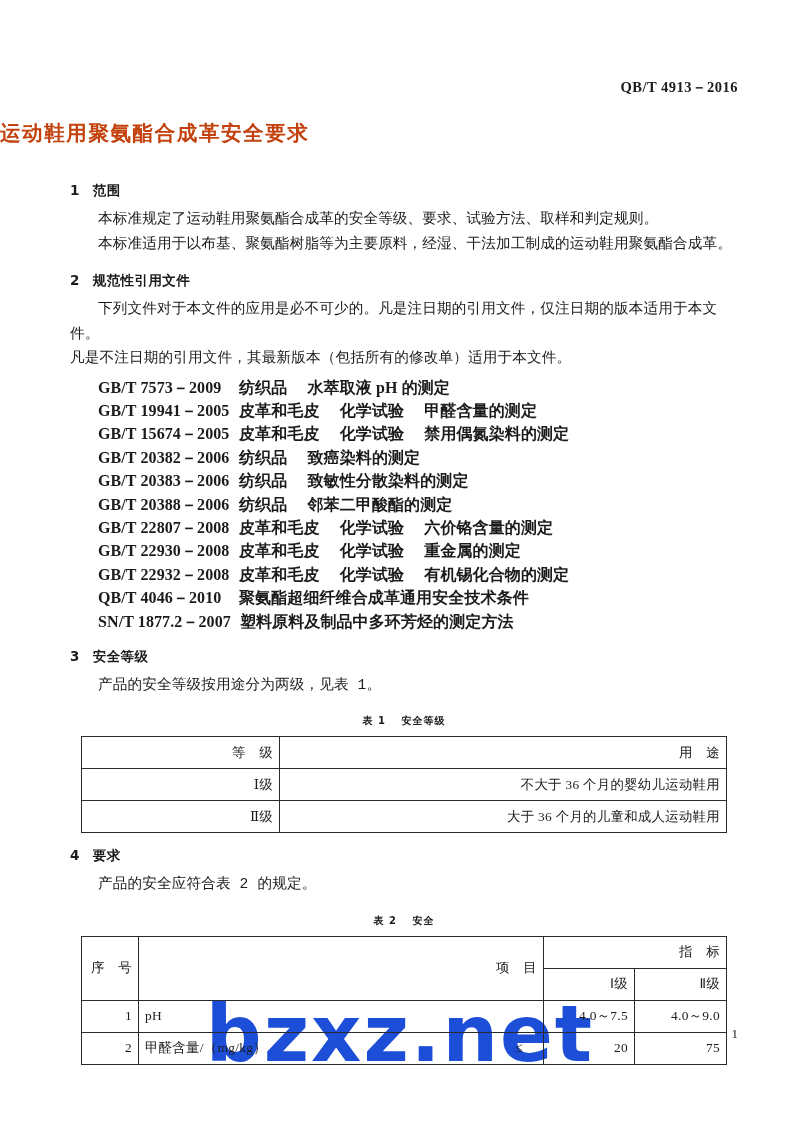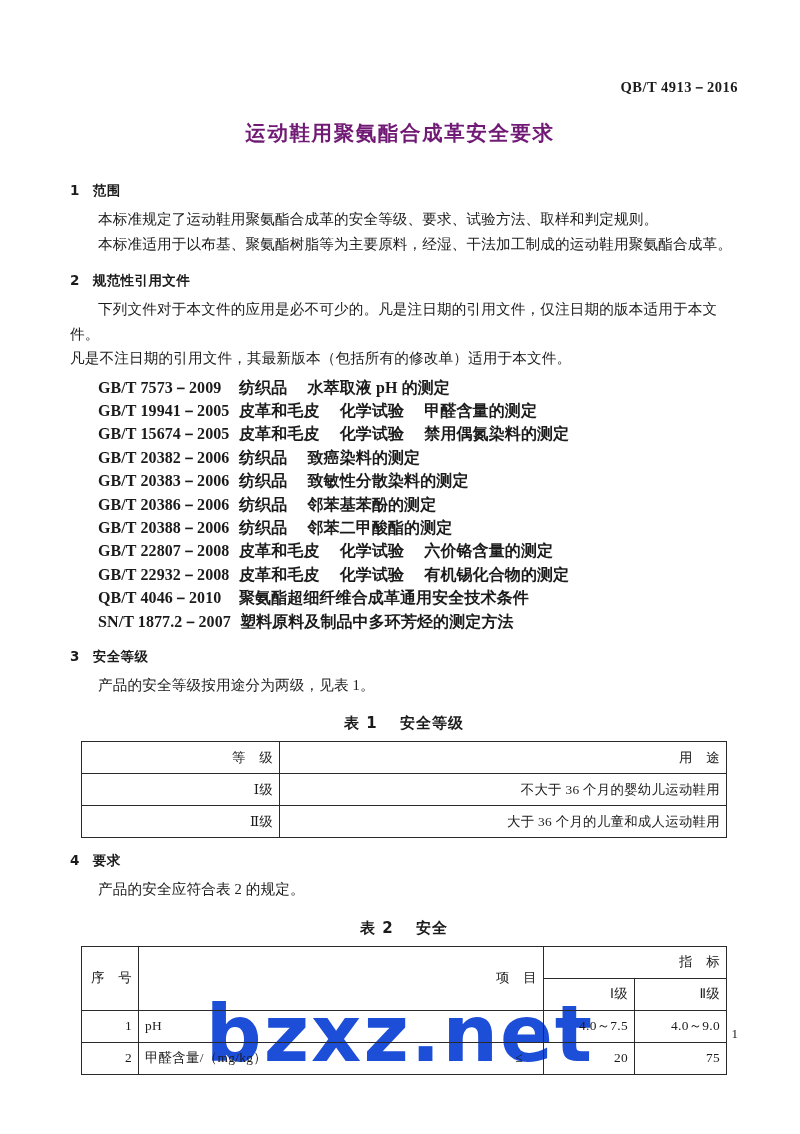--- a/index.html
+++ b/index.html
@@ -45,26 +45,25 @@
     font-weight: bold;
     letter-spacing: 0.5px;
     white-space: nowrap;
   }
 
   .doc-title {
     position: absolute;
     top: 119px;
     left: 0;
     right: 0;
-    text-align: center;
     font-family: "DejaVu Sans", "Liberation Sans", sans-serif;
     font-weight: bold;
     font-size: 20.5px;
     letter-spacing: 1.6px;
-    color: #701a75;
+    color: #c2410c;
   }
 
   
   .content {
     position: absolute;
     top: 182px;
     left: 70px;
     width: 668px;
   }
 
@@ -78,20 +77,21 @@
     gap: 13px;
   }
   .sec-head .sec-no { font-weight: bold; }
 
   .para {
     font-size: 14.6px;
     line-height: 24.5px;
     letter-spacing: 0.15px;
     margin: 0;
     text-indent: 28px;
+    font-family: Liberation Mono, monospace;
   }
   .para.noindent { text-indent: 0; }
 
   .block { margin-bottom: 9px; }
 
   .ref-list {
     margin: 5px 0 0 0;
     padding: 0;
     list-style: none;
   }
@@ -106,21 +106,21 @@
   .ref-code {
     display: inline-block;
     min-width: 132px;
   }
   .ref-sep { display: inline-block; width: 9px; }
 
   .tbl-caption {
     text-align: center;
     font-family: "DejaVu Sans", "Liberation Sans", sans-serif;
     font-weight: bold;
-    font-size: 15px;
+    font-size: 10px;
     letter-spacing: 1px;
     margin: 17px 0 8px 0;
   }
 
   table.doc-tbl {
     border-collapse: collapse;
     width: 645px;
     margin: 0 auto;
     font-size: 13.4px;
     table-layout: fixed;
@@ -186,23 +186,23 @@
       </div>
       <p class="para">下列文件对于本文件的应用是必不可少的。凡是注日期的引用文件，仅注日期的版本适用于本文件。</p>
       <p class="para noindent">凡是不注日期的引用文件，其最新版本（包括所有的修改单）适用于本文件。</p>
 
       <ul class="ref-list">
         <li><span class="ref-code">GB/T 7573－2009</span><span class="ref-sep"></span><span>纺织品　 水萃取液 pH 的测定</span></li>
         <li><span class="ref-code">GB/T 19941－2005</span><span class="ref-sep"></span><span>皮革和毛皮　 化学试验　 甲醛含量的测定</span></li>
         <li><span class="ref-code">GB/T 15674－2005</span><span class="ref-sep"></span><span>皮革和毛皮　 化学试验　 禁用偶氮染料的测定</span></li>
         <li><span class="ref-code">GB/T 20382－2006</span><span class="ref-sep"></span><span>纺织品　 致癌染料的测定</span></li>
         <li><span class="ref-code">GB/T 20383－2006</span><span class="ref-sep"></span><span>纺织品　 致敏性分散染料的测定</span></li>
-        <li><span class="ref-code">GB/T 20386－2006</span><span class="ref-sep"></span><span>纺织品　 邻苯基苯酚的测定</span></li>
         <li><span class="ref-code">GB/T 20388－2006</span><span class="ref-sep"></span><span>纺织品　 邻苯二甲酸酯的测定</span></li>
         <li><span class="ref-code">GB/T 22807－2008</span><span class="ref-sep"></span><span>皮革和毛皮　 化学试验　 六价铬含量的测定</span></li>
+        <li><span class="ref-code">GB/T 22930－2008</span><span class="ref-sep"></span><span>皮革和毛皮　 化学试验　 重金属的测定</span></li>
         <li><span class="ref-code">GB/T 22932－2008</span><span class="ref-sep"></span><span>皮革和毛皮　 化学试验　 有机锡化合物的测定</span></li>
         <li><span class="ref-code">QB/T 4046－2010</span><span class="ref-sep"></span><span>聚氨酯超细纤维合成革通用安全技术条件</span></li>
         <li><span class="ref-code">SN/T 1877.2－2007</span><span class="ref-sep"></span><span>塑料原料及制品中多环芳烃的测定方法</span></li>
       </ul>
     </div>
 
     <div class="block" style="margin-top:15px;">
       <div class="sec-head">
         <span class="sec-no">3</span>
         <span>安全等级</span>

